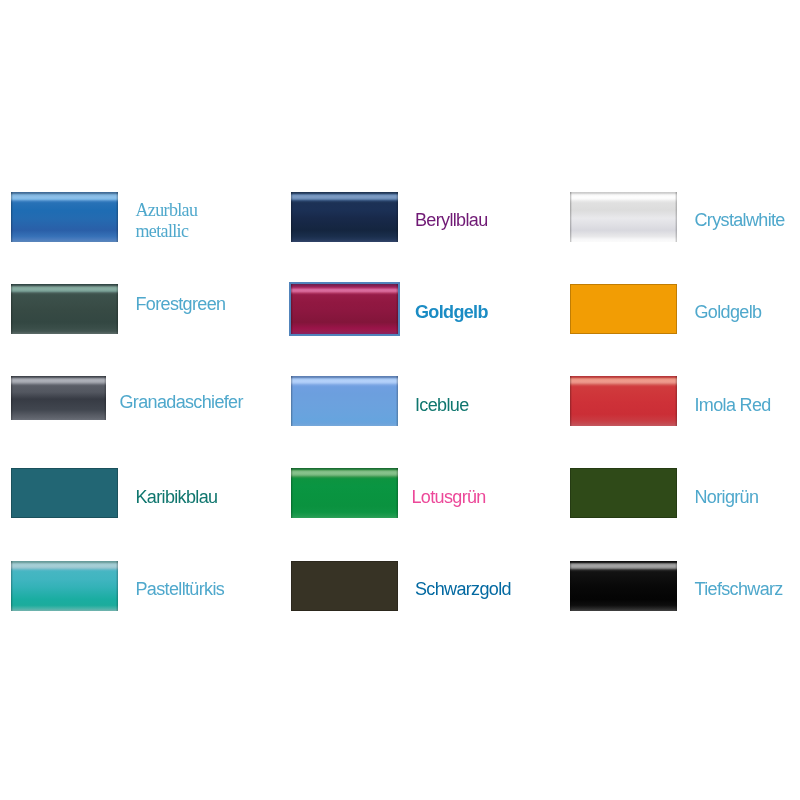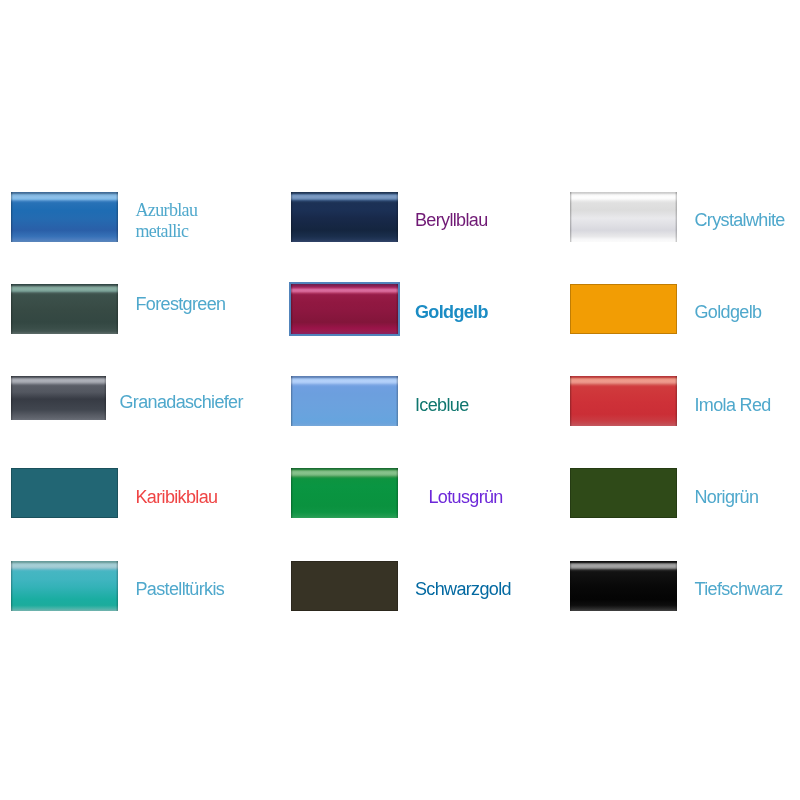--- a/index.html
+++ b/index.html
@@ -74,27 +74,27 @@
     <div class="cell" style="left: 570px; top: 376.1px;">
       <div class="sw" style="width: 107px; height: 50px; background: linear-gradient(rgb(176, 51, 56) 0%, rgb(192, 64, 63) 2.6%, rgb(220, 120, 104) 4.6%, rgb(235, 147, 132) 6.6%, rgb(238, 154, 139) 8.6%, rgb(239, 155, 140) 10.6%, rgb(236, 149, 138) 12.6%, rgb(228, 132, 121) 14.6%, rgb(218, 103, 97) 16.6%, rgb(212, 79, 77) 18.6%, rgb(209, 63, 65) 20.6%, rgb(208, 58, 61) 22.6%, rgb(207, 54, 58) 36.6%, rgb(206, 49, 56) 52.6%, rgb(203, 46, 54) 76.6%, rgb(201, 59, 66) 88.6%, rgb(197, 72, 79) 94.6%, rgb(196, 88, 95) 100%);">
         <div class="sides" style="background: linear-gradient(to right, rgba(0, 0, 0, 0.3), rgba(0, 0, 0, 0.1) 1.2px, rgba(0, 0, 0, 0) 2.5px, rgba(0, 0, 0, 0) calc(100% - 2.5px), rgba(0, 0, 0, 0.1) calc(100% - 1.2px), rgba(0, 0, 0, 0.26));"></div>
       </div>
       <div class="lbl" style="color: rgb(79, 168, 204); left: 124.5px; top: 18.5px;">Imola Red</div>
     </div>
     <div class="cell" style="left: 11px; top: 468.4px;">
       <div class="sw" style="width: 107px; height: 50px; background: rgb(34, 102, 116);">
         <div class="sides" style="box-shadow: rgba(0, 0, 0, 0.2) 0px 0px 0px 1px inset;"></div>
       </div>
-      <div class="lbl" style="color: #ef4444; left: 124.5px; top: 18.5px;">Karibikblau</div>
+      <div class="lbl" style="color: #0f766e; left: 124.5px; top: 18.5px;">Karibikblau</div>
     </div>
     <div class="cell" style="left: 290.5px; top: 468.4px;">
       <div class="sw" style="width: 107px; height: 50px; background: linear-gradient(rgb(22, 101, 44) 0%, rgb(35, 122, 59) 2.6%, rgb(91, 164, 98) 4.6%, rgb(125, 184, 130) 6.6%, rgb(133, 193, 138) 8.6%, rgb(134, 194, 139) 10.6%, rgb(127, 189, 132) 12.6%, rgb(109, 177, 119) 14.6%, rgb(76, 162, 92) 16.6%, rgb(44, 150, 74) 18.6%, rgb(22, 146, 66) 20.6%, rgb(13, 148, 64) 22.6%, rgb(10, 149, 66) 36.6%, rgb(9, 148, 64) 52.6%, rgb(10, 146, 63) 76.6%, rgb(14, 149, 68) 88.6%, rgb(28, 154, 77) 94.6%, rgb(45, 160, 88) 100%);">
         <div class="sides" style="background: linear-gradient(to right, rgba(0, 0, 0, 0.3), rgba(0, 0, 0, 0.1) 1.2px, rgba(0, 0, 0, 0) 2.5px, rgba(0, 0, 0, 0) calc(100% - 2.5px), rgba(0, 0, 0, 0.1) calc(100% - 1.2px), rgba(0, 0, 0, 0.26));"></div>
       </div>
-      <div class="lbl" style="color: #6d28d9; left: 138px; top: 18.5px;">Lotusgrün</div>
+      <div class="lbl" style="color: #ec4899; left: 121px; top: 18.5px;">Lotusgrün</div>
     </div>
     <div class="cell" style="left: 570px; top: 468.4px;">
       <div class="sw" style="width: 107px; height: 50px; background: rgb(47, 74, 24);">
         <div class="sides" style="box-shadow: rgba(0, 0, 0, 0.2) 0px 0px 0px 1px inset;"></div>
       </div>
       <div class="lbl" style="color: rgb(79, 168, 204); left: 124.5px; top: 18.5px;">Norigrün</div>
     </div>
     <div class="cell" style="left: 11px; top: 560.7px;">
       <div class="sw" style="width: 107px; height: 50px; background: linear-gradient(rgb(99, 153, 154) 0%, rgb(110, 160, 158) 2.6%, rgb(142, 185, 189) 4.6%, rgb(160, 203, 210) 6.6%, rgb(164, 206, 214) 8.6%, rgb(165, 205, 212) 10.6%, rgb(157, 201, 210) 12.6%, rgb(140, 194, 205) 14.6%, rgb(111, 188, 201) 16.6%, rgb(85, 184, 198) 18.6%, rgb(72, 182, 195) 20.6%, rgb(69, 182, 194) 22.6%, rgb(64, 181, 192) 36.6%, rgb(51, 178, 183) 52.6%, rgb(26, 173, 161) 76.6%, rgb(28, 172, 156) 88.6%, rgb(69, 179, 168) 94.6%, rgb(116, 178, 174) 100%);">
         <div class="sides" style="background: linear-gradient(to right, rgba(0, 0, 0, 0.3), rgba(0, 0, 0, 0.1) 1.2px, rgba(0, 0, 0, 0) 2.5px, rgba(0, 0, 0, 0) calc(100% - 2.5px), rgba(0, 0, 0, 0.1) calc(100% - 1.2px), rgba(0, 0, 0, 0.26));"></div>

